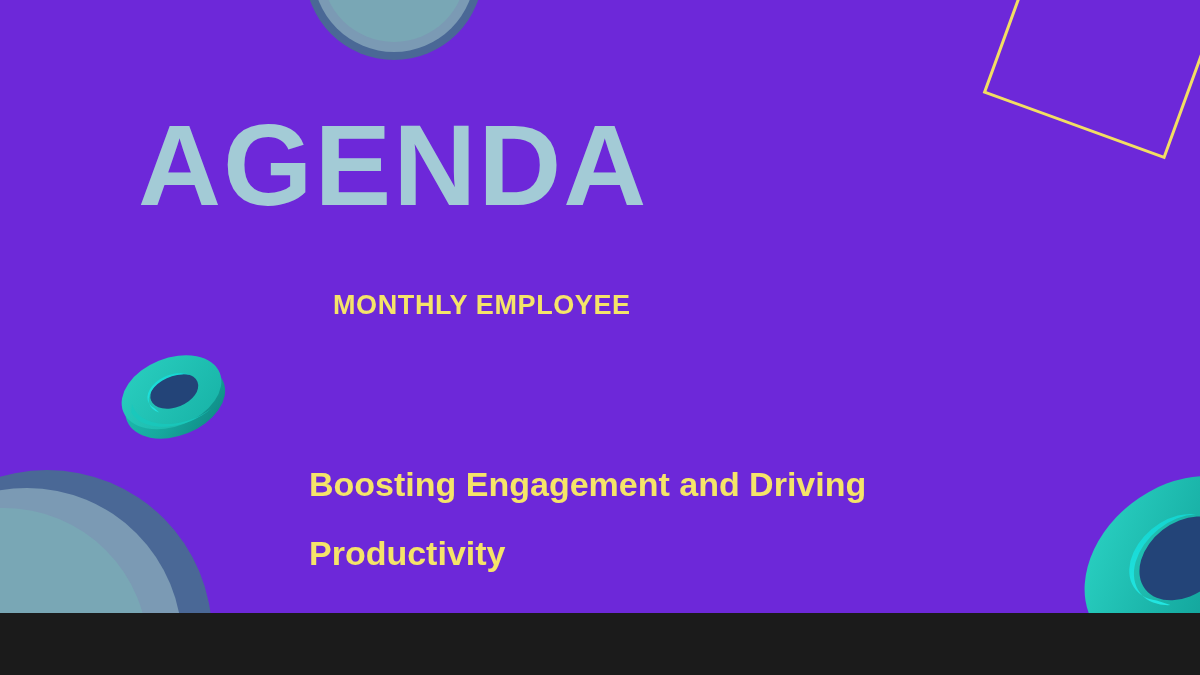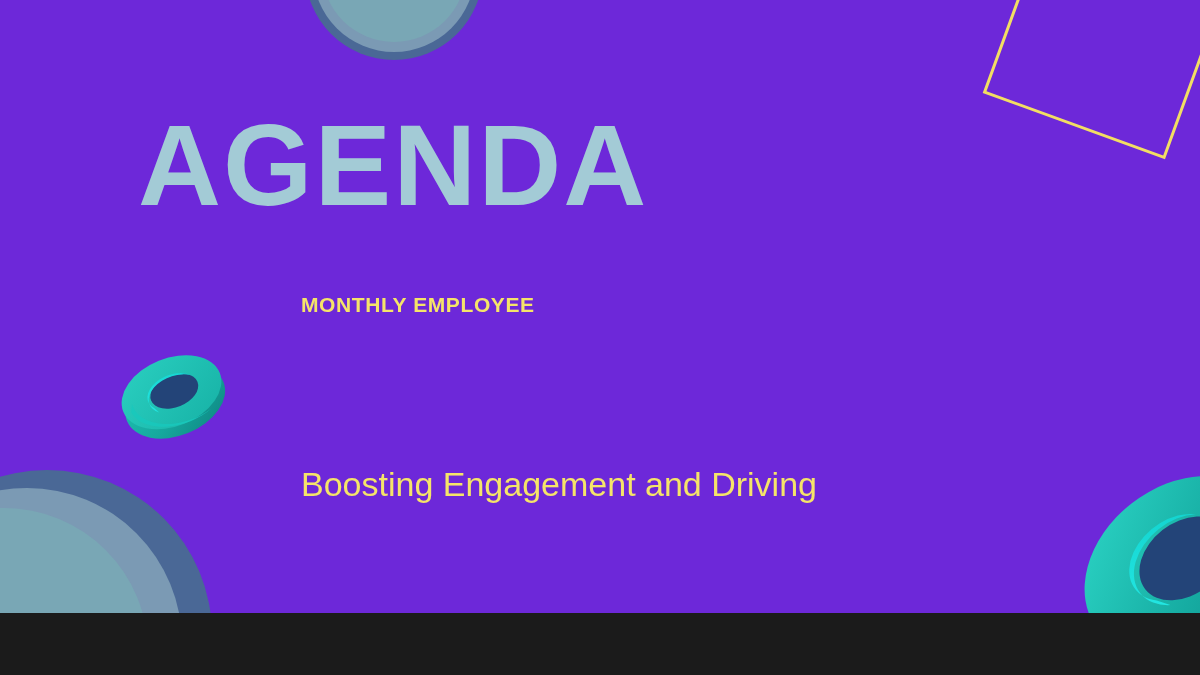--- a/index.html
+++ b/index.html
@@ -100,40 +100,42 @@
     white-space: nowrap;
   }
 
   #subtitle-block {
     position: absolute;
     left: 301px;
     top: 272px;
     width: 700px;
   }
   .subtitle-line {
-    font-size: 21px;
+    font-size: 27px;
     font-weight: 700;
     letter-spacing: 0.6px;
     line-height: 66px;
     color: #F5E469;
     white-space: nowrap;
+    margin-left: 32px;
   }
 
   #description-block {
     position: absolute;
     left: 301px;
     top: 450px;
     width: 700px;
   }
   .description-line {
     font-size: 34px;
-    font-weight: 400;
+    font-weight: 700;
     line-height: 69px;
     color: #F5E469;
     white-space: nowrap;
+    margin-left: 8px;
   }
 </style>
 </head>
 <body>
 
 <div id="slide">
 
   <div class="deco">
     <div class="circle-ring" id="circle-top-outer"></div>
     <div class="circle-ring" id="circle-top-mid"></div>
@@ -204,15 +206,16 @@
   </div>
 
   <div id="title-agenda">AGENDA</div>
 
   <div id="subtitle-block">
     <div class="subtitle-line">MONTHLY EMPLOYEE</div>
   </div>
 
   <div id="description-block">
     <div class="description-line">Boosting Engagement and Driving</div>
+    <div class="description-line">Productivity</div>
   </div>
 
 </div>
 
 </body></html>

